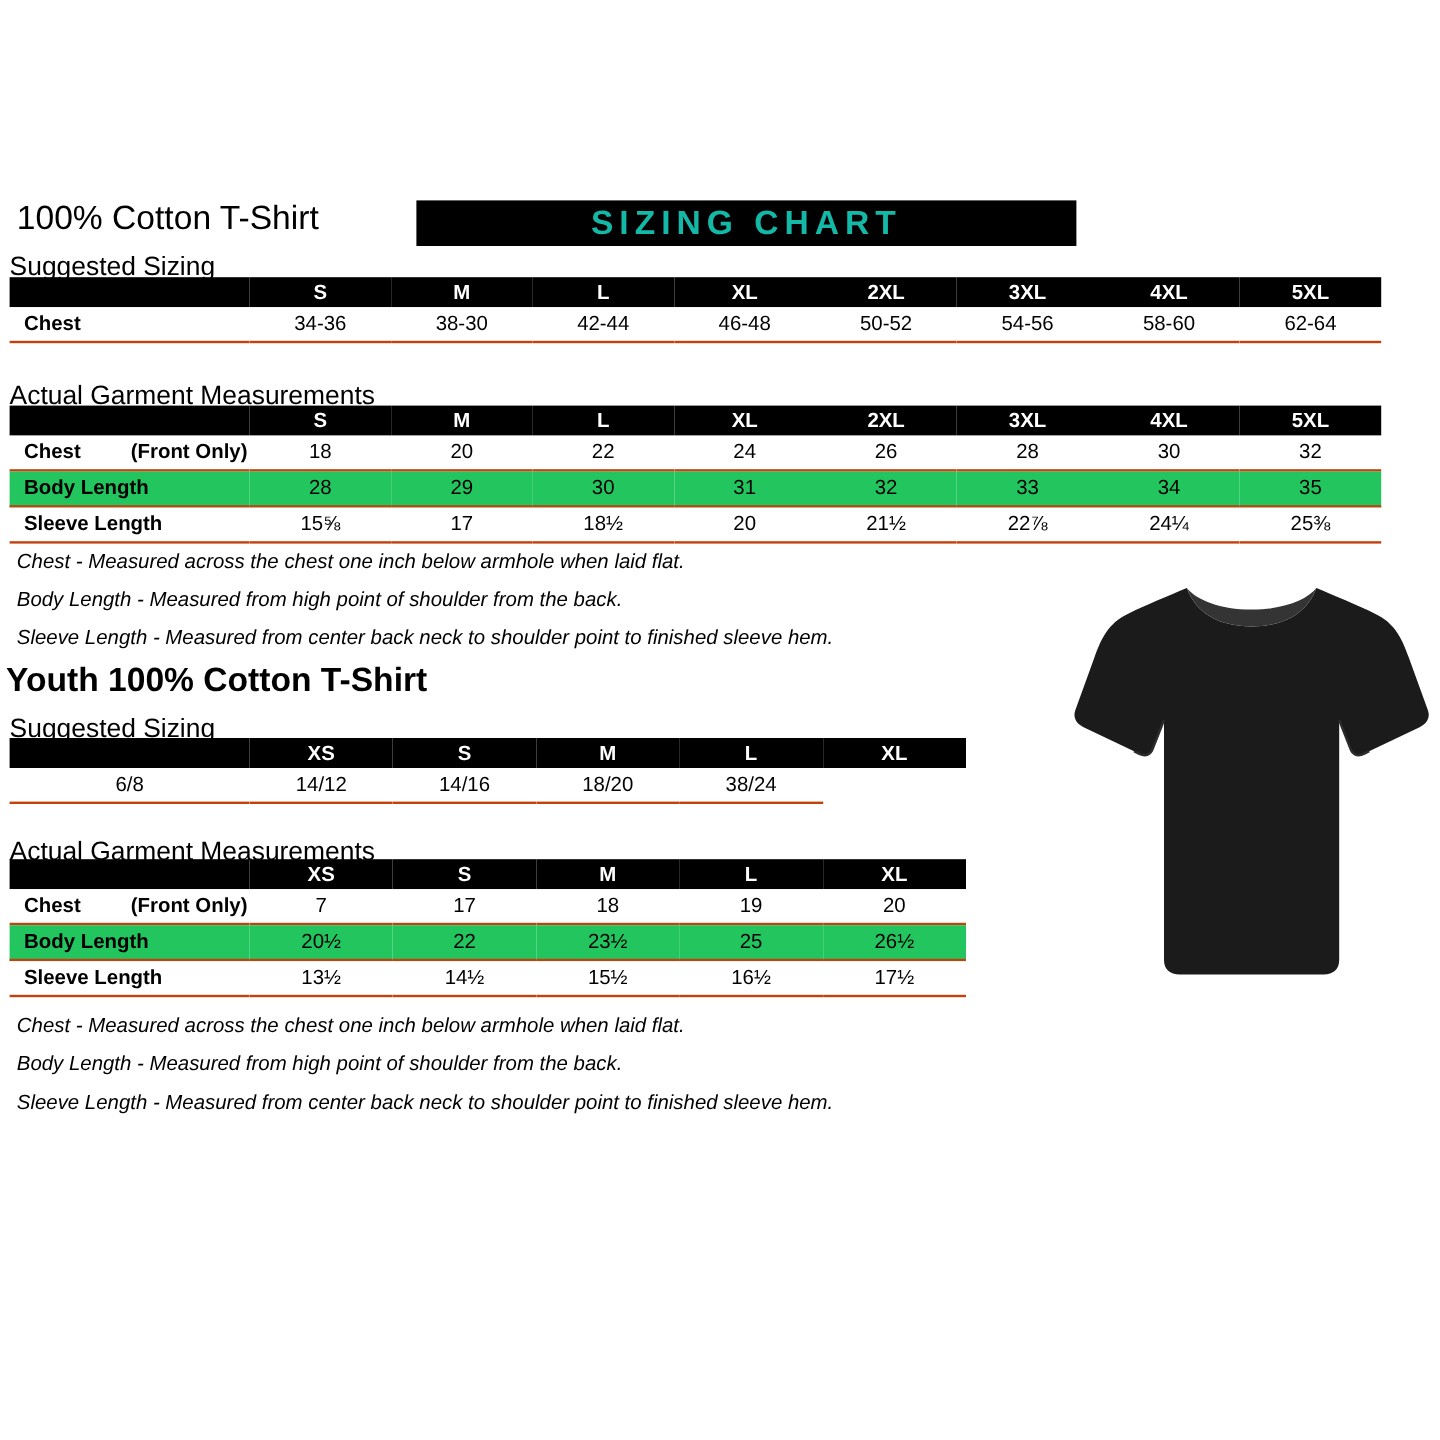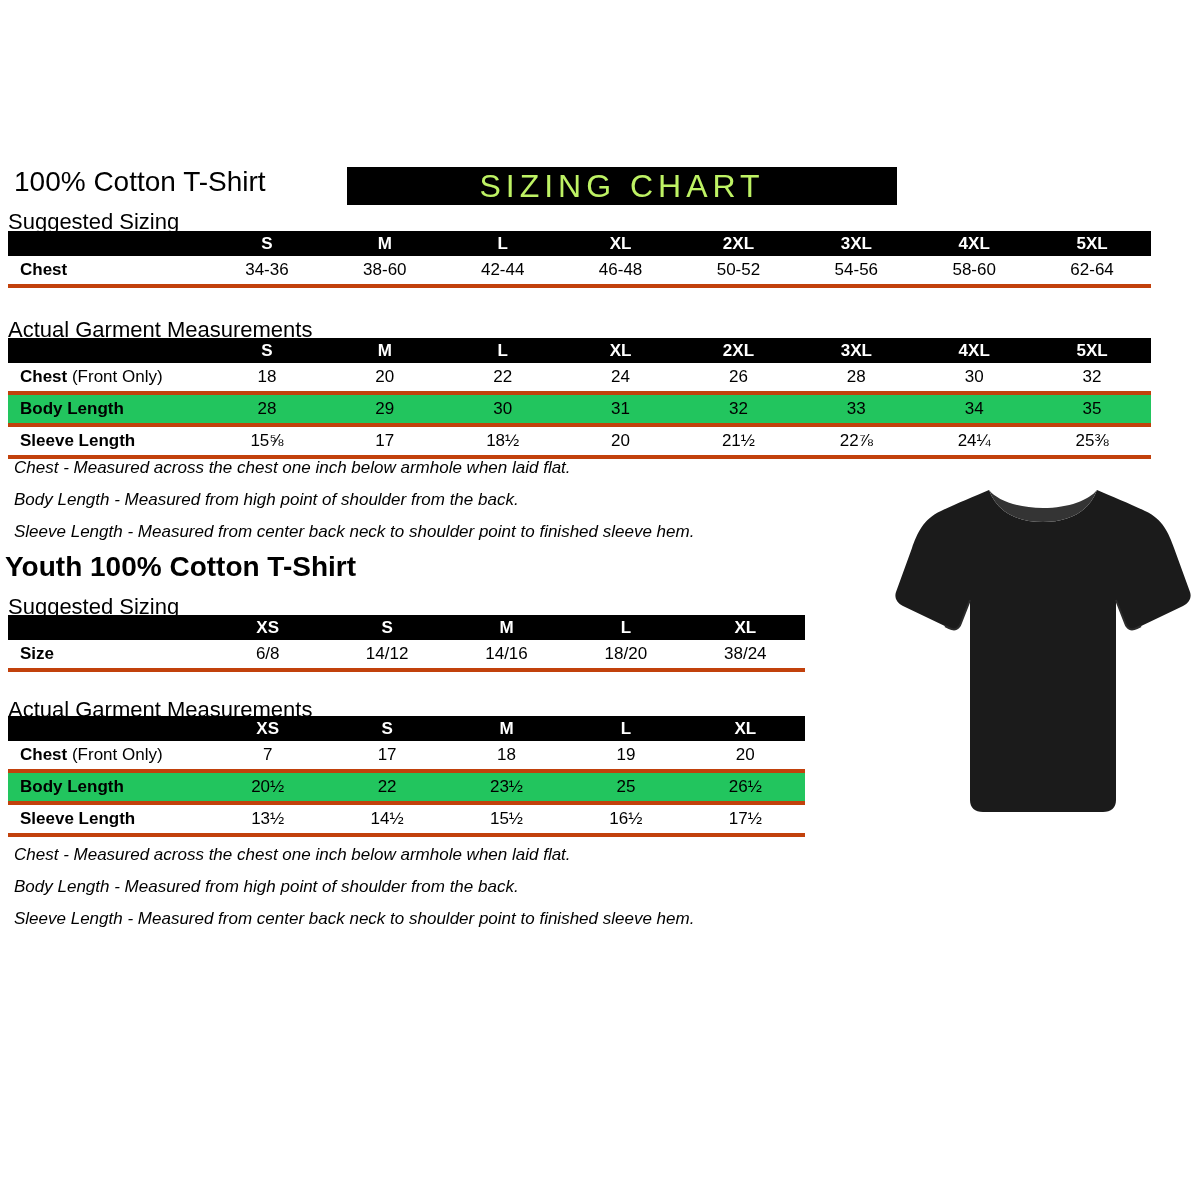--- a/index.html
+++ b/index.html
@@ -3,43 +3,43 @@
 <meta charset="utf-8">
 <style>
   html,body{margin:0;padding:0;background:#ffffff;}
   .canvas{
     position:relative;width:1200px;height:1200px;background:#ffffff;
     font-family:"Liberation Sans",sans-serif;color:#000;overflow:hidden;
   }
   .adult-title{position:absolute;left:14px;top:166px;font-size:28px;font-weight:400;}
   .banner{
     position:absolute;left:347px;top:167px;width:550px;height:38px;
-    background:#000;color:#bef264;font-size:32px;font-weight:normal;letter-spacing:5px;
+    background:#000;color:#14b8a6;font-size:28px;font-weight:bold;letter-spacing:5px;
     display:flex;align-items:center;justify-content:center;
   }
   .sec-label{position:absolute;font-size:22px;}
   .pos-a-sug{left:8px;top:209px;}
   .pos-a-act{left:8px;top:317px;}
   .pos-y-sug{left:8px;top:594px;}
   .pos-y-act{left:8px;top:697px;}
 
   .table{position:absolute;}
   .pos-t1{left:8px;top:231px;width:1143px;}
   .pos-t2{left:8px;top:338px;width:1143px;}
   .pos-t3{left:8px;top:615px;width:797px;}
   .pos-t4{left:8px;top:716px;width:797px;}
 
   .trow{display:grid;}
   .cell{display:flex;align-items:center;justify-content:center;font-size:17px;}
   .thead .cell{background:#000;color:#fff;font-weight:bold;height:25px;}
-  .drow .cell{height:28px;border-bottom:4px solid #c2410c;background:#fff;}
+  .drow .cell{height:28px;border-bottom:2px solid #c2410c;background:#fff;}
   .drow.alt .cell{background:#22c55e;}
   .label-cell{justify-content:flex-start;padding-left:12px;}
   .lab-b{font-weight:bold;}
-  .lab-s{font-weight:400;}
+  .lab-s{font-weight:700;padding-left:37px;}
 
   .notes{position:absolute;font-style:italic;}
   .pos-a-notes{left:14px;top:458px;}
   .pos-y-notes{left:14px;top:845px;}
   .notes div{font-size:17px;margin-bottom:12px;white-space:nowrap;}
 
   .youth-title{position:absolute;left:5px;top:551px;font-size:28px;font-weight:bold;}
 
   .tshirt{position:absolute;left:893px;top:478px;width:300px;height:350px;}
 </style>
@@ -63,21 +63,21 @@
         <div class="cell">2XL</div>
         <div class="cell">3XL</div>
         <div class="cell">4XL</div>
         <div class="cell">5XL</div>
       </div>
       <div class="trow drow" style="grid-template-columns: 200px repeat(8, 1fr);">
         <div class="cell label-cell">
           <span class="lab-b">Chest</span>
         </div>
         <div class="cell">34-36</div>
-        <div class="cell">38-60</div>
+        <div class="cell">38-30</div>
         <div class="cell">42-44</div>
         <div class="cell">46-48</div>
         <div class="cell">50-52</div>
         <div class="cell">54-56</div>
         <div class="cell">58-60</div>
         <div class="cell">62-64</div>
       </div>
     </div>
 
   <div class="sec-label pos-a-act">Actual Garment Measurements</div>
@@ -147,23 +147,20 @@
   <div class="table pos-t3">
       <div class="trow thead" style="grid-template-columns: 200px repeat(5, 1fr);">
         <div class="cell"></div>
         <div class="cell">XS</div>
         <div class="cell">S</div>
         <div class="cell">M</div>
         <div class="cell">L</div>
         <div class="cell">XL</div>
       </div>
       <div class="trow drow" style="grid-template-columns: 200px repeat(5, 1fr);">
-        <div class="cell label-cell">
-          <span class="lab-b">Size</span>
-        </div>
         <div class="cell">6/8</div>
         <div class="cell">14/12</div>
         <div class="cell">14/16</div>
         <div class="cell">18/20</div>
         <div class="cell">38/24</div>
       </div>
     </div>
 
   <div class="sec-label pos-y-act">Actual Garment Measurements</div>
   <div class="table pos-t4">

